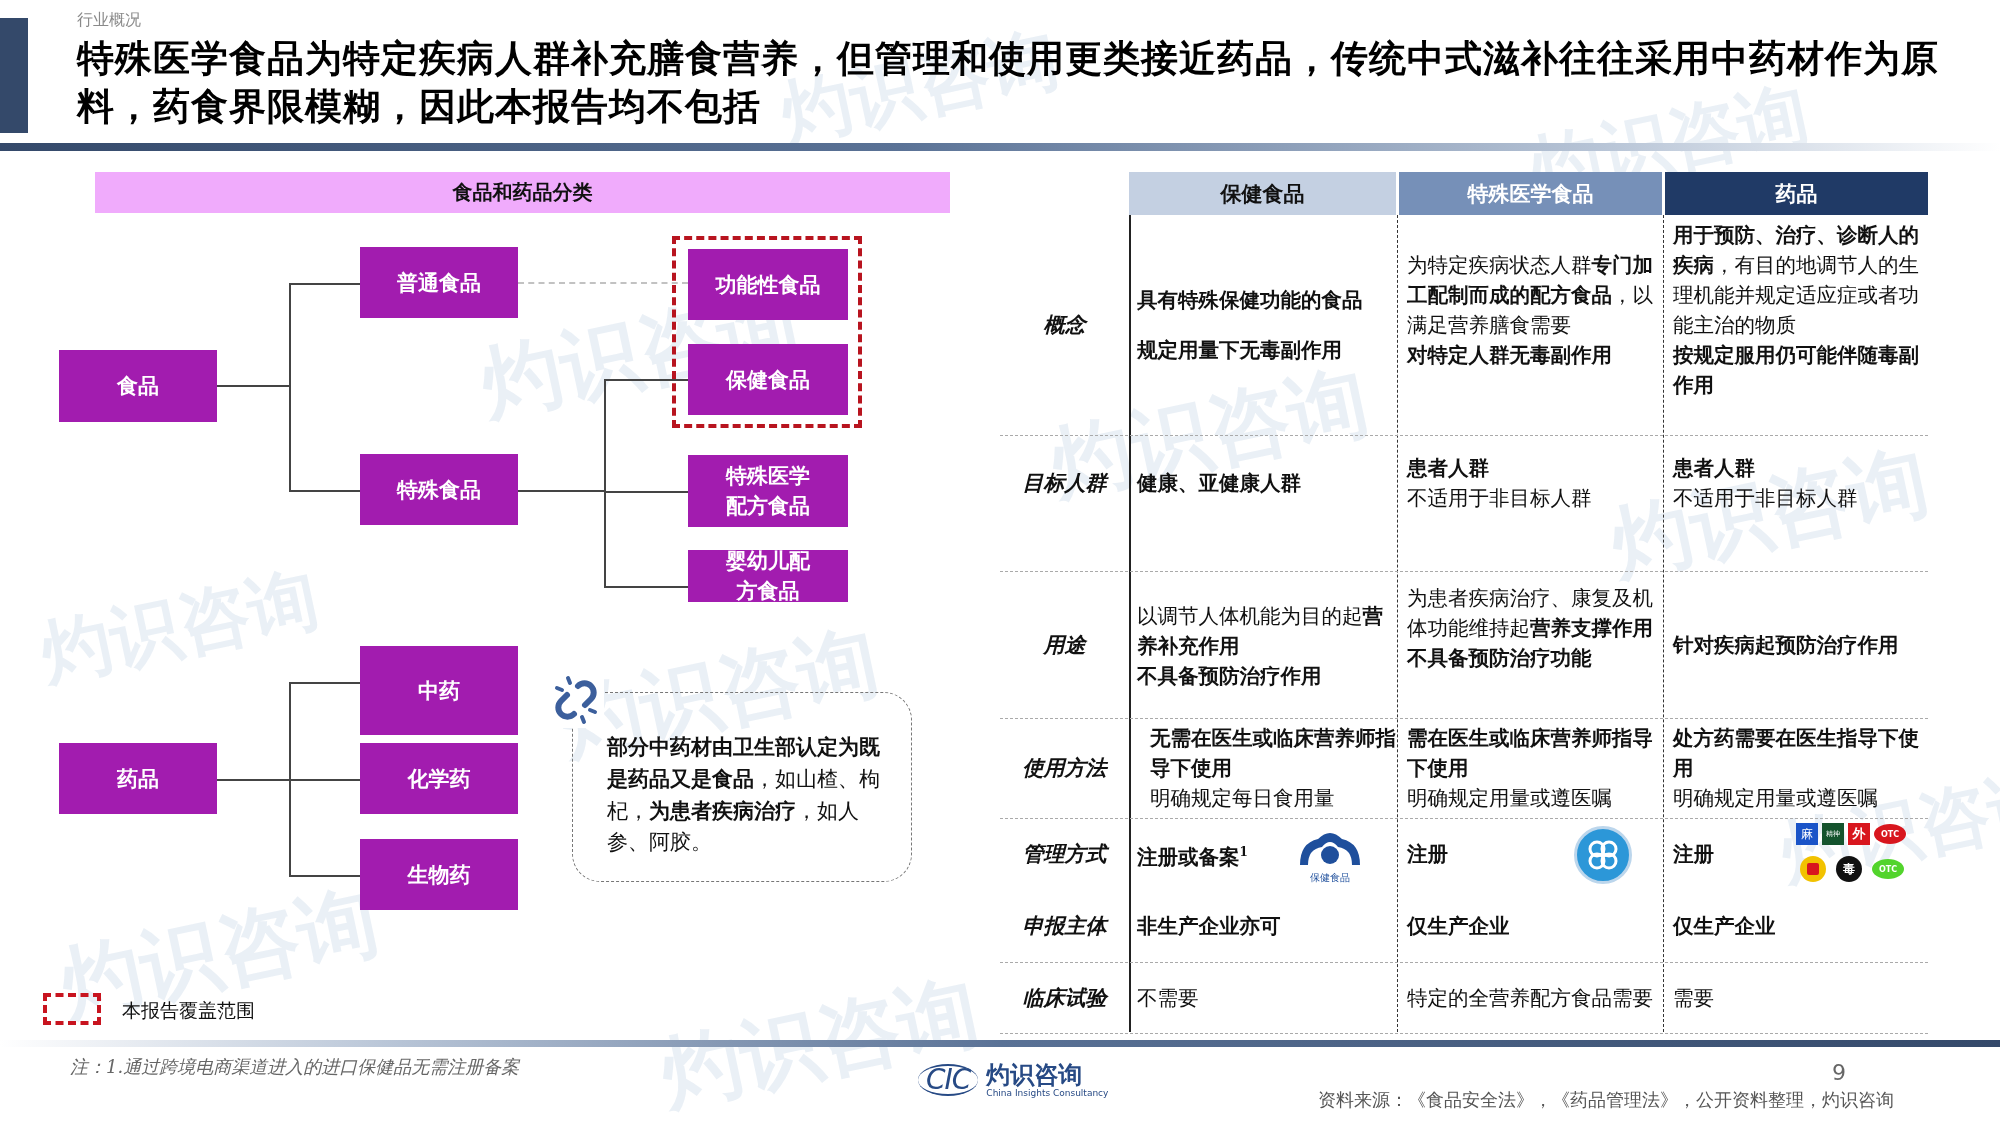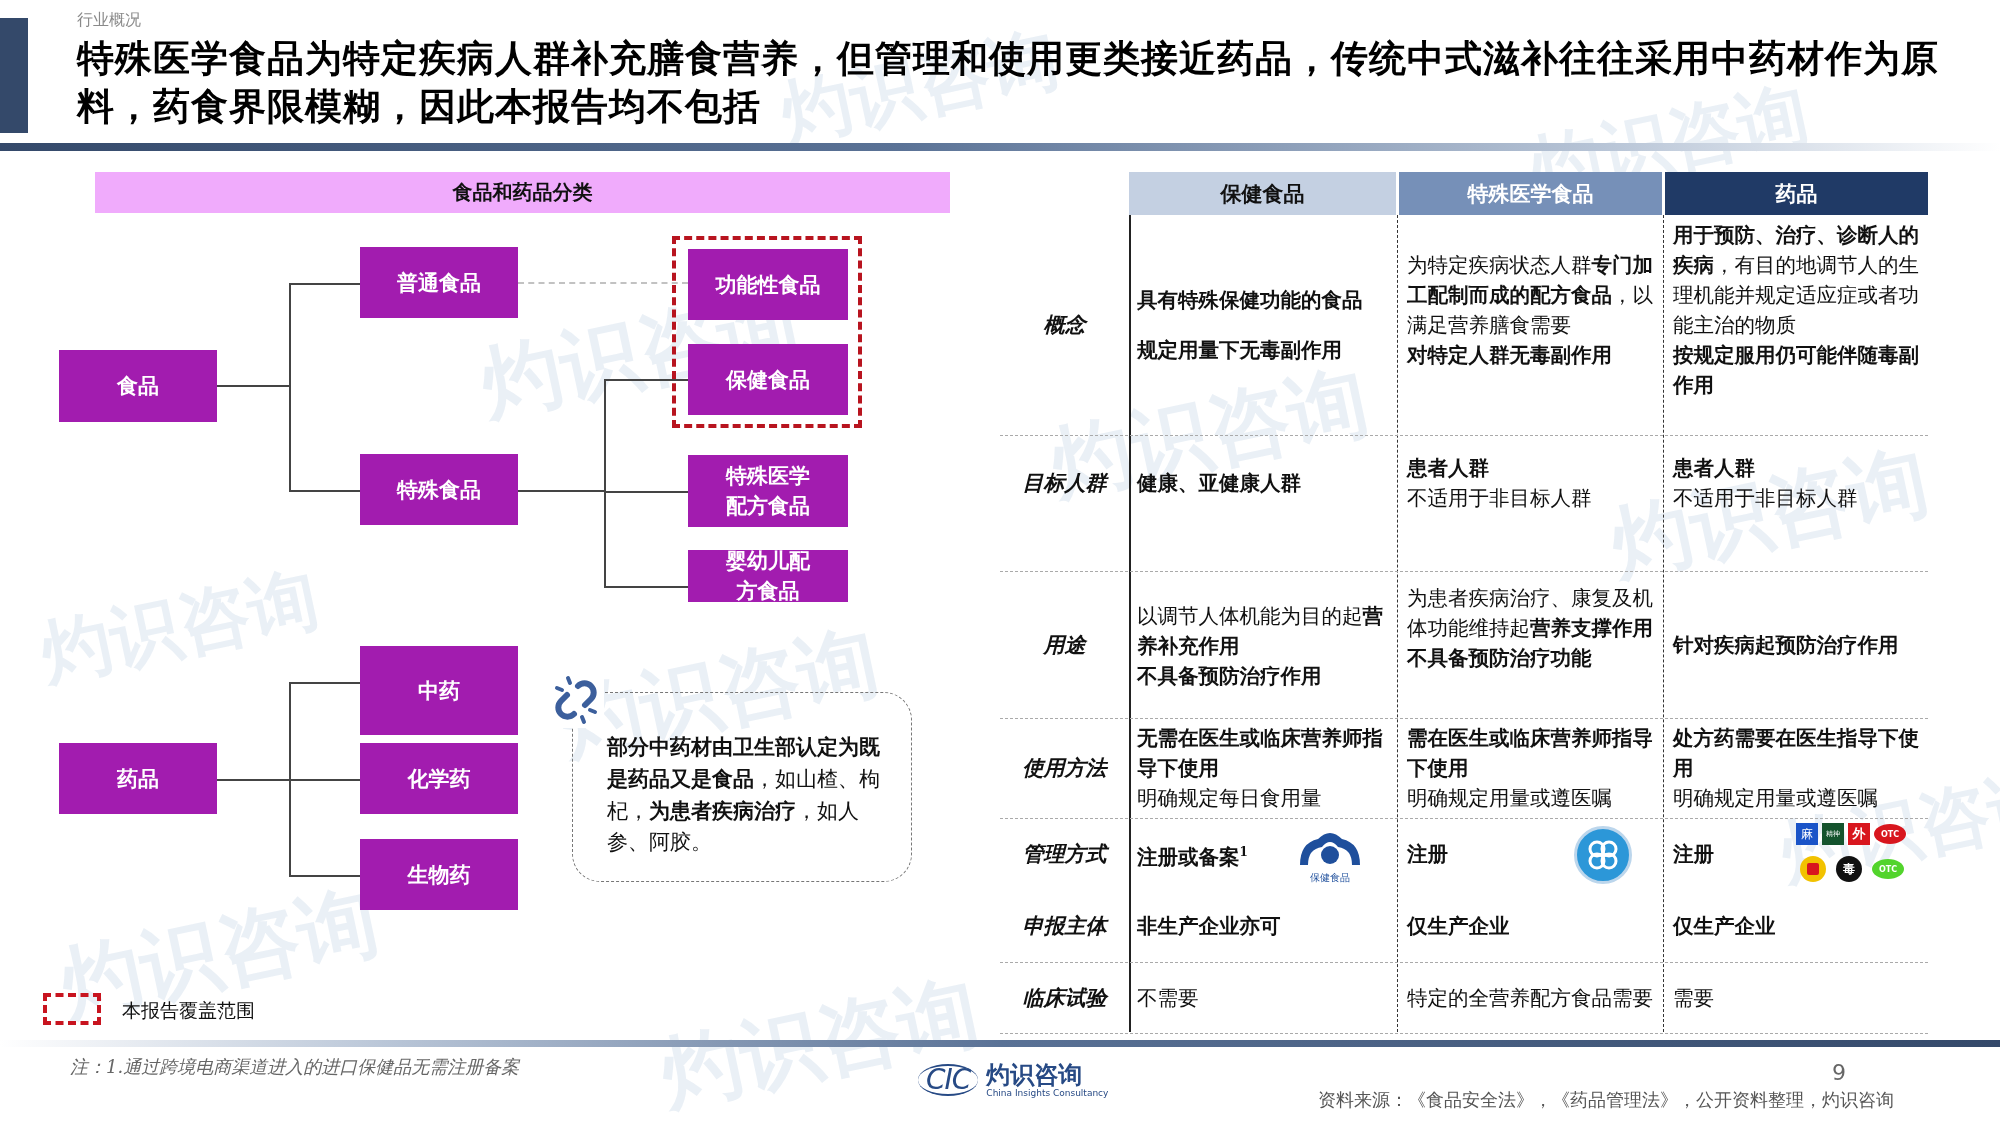--- a/index.html
+++ b/index.html
@@ -183,21 +183,21 @@
   <div class="b">不具备预防治疗作用</div>
 </div>
 <div class="abs cell c2" style="top:571px;height:147px;display:block;padding-top:12px;">
   <span>为患者疾病治疗、康复及机体功能维持起</span><span class="b">营养支撑作用</span>
   <div class="b">不具备预防治疗功能</div>
 </div>
 <div class="abs cell c3" style="top:571px;height:147px;">
   <div class="b">针对疾病起预防治疗作用</div>
 </div>
 
-<div class="abs cell c1" style="top:718px;height:100px;">
+<div class="abs cell c1" style="top:718px;height:100px;margin-left:13px;">
   <div class="b">无需在医生或临床营养师指导下使用</div>
   <div>明确规定每日食用量</div>
 </div>
 <div class="abs cell c2" style="top:718px;height:100px;">
   <div class="b">需在医生或临床营养师指导下使用</div>
   <div>明确规定用量或遵医嘱</div>
 </div>
 <div class="abs cell c3" style="top:718px;height:100px;">
   <div class="b">处方药需要在医生指导下使用</div>
   <div>明确规定用量或遵医嘱</div>

